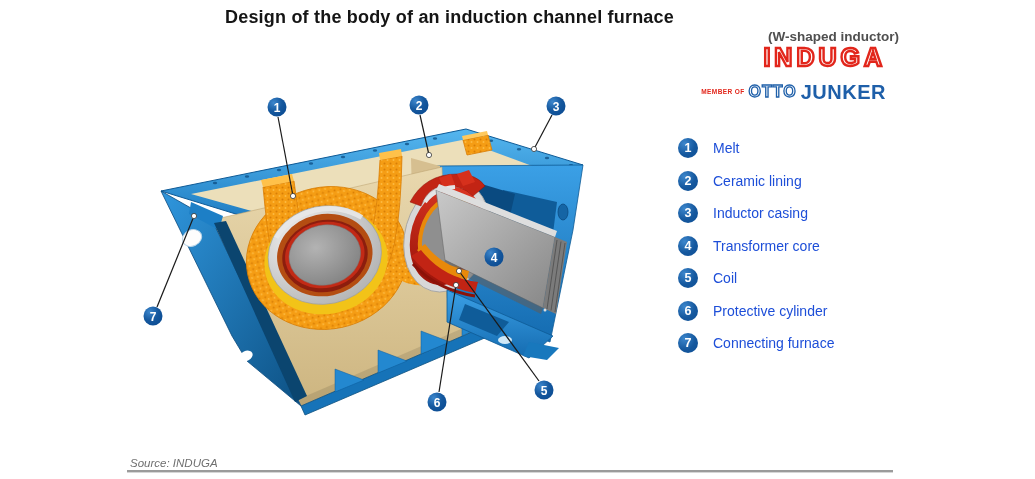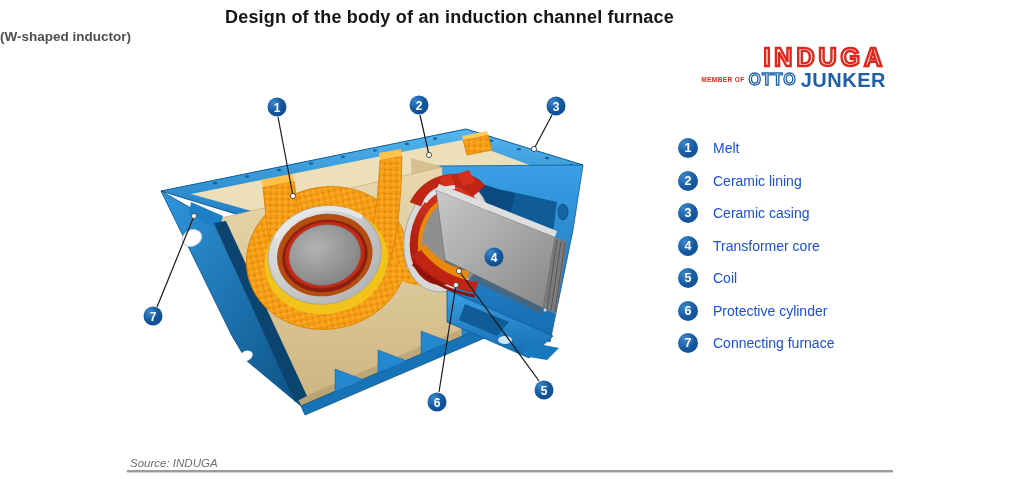--- a/index.html
+++ b/index.html
@@ -1,28 +1,28 @@
 <!DOCTYPE html>
 <html><head>
 <meta charset="utf-8">
 <style>
   html,body{margin:0;padding:0;background:#fff;}
   .page{position:relative;width:899px;height:479px;background:#fff;overflow:hidden;
         font-family:"Liberation Sans",sans-serif;}
   
   .title{position:absolute;top:7px;left:0;width:100%;text-align:center;
          font-size:18px;font-weight:bold;color:#151515;letter-spacing:.2px;}
-  .subtitle{position:absolute;top:29px;left:0;width:100%;text-align:left;
+  .subtitle{position:absolute;top:29px;left:0;width:100%;text-align:right;
             font-size:13.5px;font-weight:bold;color:#4f4f4f;}
   
   .logo{position:absolute;top:5px;right:13px;text-align:right;line-height:1;}
   .logo-brand{font-size:25px;font-weight:bold;letter-spacing:4px;color:#fff;
               -webkit-text-stroke:2.4px #e2261b;text-stroke:2.4px #e2261b;
               font-style:normal;display:block;margin-top:40px;}
-  .logo-row{display:flex;align-items:center;justify-content:flex-end;margin-top:0;gap:4px;}
+  .logo-row{display:flex;align-items:center;justify-content:flex-end;margin-top:12px;gap:4px;}
   .logo-member{font-size:6.5px;font-weight:bold;color:#e2261b;letter-spacing:.4px;}
   .logo-otto{font-size:16px;font-weight:bold;color:#fff;letter-spacing:1px;
              -webkit-text-stroke:1.3px #1e5fa9;text-stroke:1.3px #1e5fa9;}
   .logo-junker{font-size:20px;font-weight:bold;color:#1e5fa9;letter-spacing:.5px;}
   
   .diagram{position:absolute;left:95px;top:90px;width:520px;height:345px;}
   
   .legend{position:absolute;left:678px;top:137px;}
   .legend-row{position:absolute;left:0;display:flex;align-items:center;height:22px;}
   .legend-badge{width:20px;height:20px;border-radius:50%;flex:0 0 20px;
@@ -256,21 +256,21 @@
     <div class="legend-row" style="top:0px">
       <span class="legend-badge">1</span>
       <span class="legend-label">Melt</span>
     </div>
     <div class="legend-row" style="top:32.5px">
       <span class="legend-badge">2</span>
       <span class="legend-label">Ceramic lining</span>
     </div>
     <div class="legend-row" style="top:65px">
       <span class="legend-badge">3</span>
-      <span class="legend-label">Ceramic casing</span>
+      <span class="legend-label">Inductor casing</span>
     </div>
     <div class="legend-row" style="top:97.5px">
       <span class="legend-badge">4</span>
       <span class="legend-label">Transformer core</span>
     </div>
     <div class="legend-row" style="top:130px">
       <span class="legend-badge">5</span>
       <span class="legend-label">Coil</span>
     </div>
     <div class="legend-row" style="top:162.5px">

